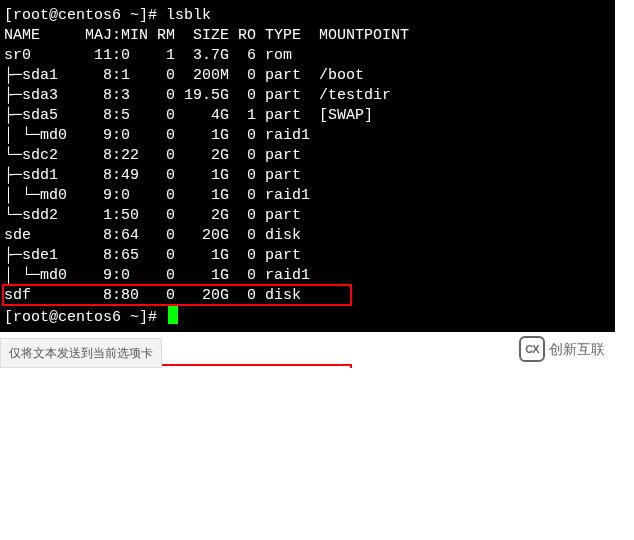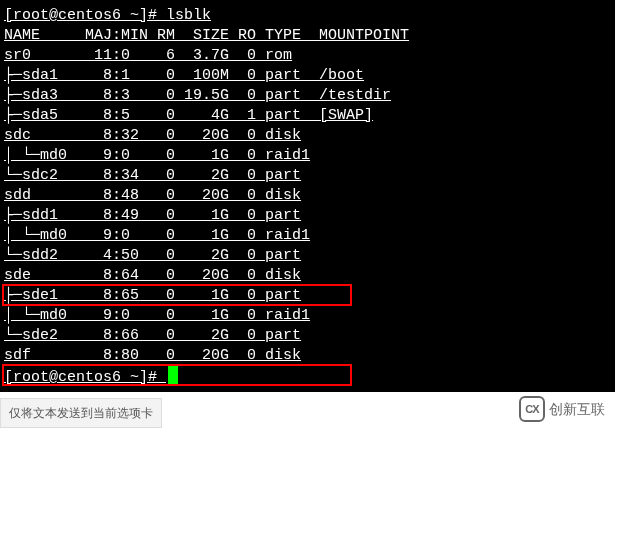--- a/index.html
+++ b/index.html
@@ -9,21 +9,20 @@
       font-size: 15px;
       line-height: 20px;
       width: 634px;
     }
     .terminal {
       background: #000000;
       color: #ffffff;
       padding: 6px 4px 6px 4px;
       width: 615px;
       position: relative;
-      text-decoration: underline;
     }
     .row {
       white-space: pre;
       height: 20px;
       position: relative;
     }
     .prompt-line .user { color: #ffffff; }
     .prompt-line .cmd  { color: #ffffff; }
     .cursor {
       display: inline-block;
@@ -79,35 +78,32 @@
       letter-spacing: -1px;
     }
   </style>
 </head>
 <body>
 
 <div class="terminal">
   <div class="row prompt-line"><span class="user">[root@centos6 ~]# </span><span class="cmd">lsblk</span></div>
   <div class="row">NAME     MAJ:MIN RM  SIZE RO TYPE  MOUNTPOINT</div>
   <div id="rows-container">
-      <div class="row" id="row-0">sr0       11:0    6  3.7G  0 rom</div>
-      <div class="row" id="row-2">├─sda1     8:1    0  100M  0 part  /boot</div>
+      <div class="row" id="row-0">sr0       11:0    1  3.7G  6 rom</div>
+      <div class="row" id="row-2">├─sda1     8:1    0  200M  0 part  /boot</div>
       <div class="row" id="row-4">├─sda3     8:3    0 19.5G  0 part  /testdir</div>
       <div class="row" id="row-6">├─sda5     8:5    0    4G  1 part  [SWAP]</div>
-      <div class="row" id="row-9">sdc        8:32   0   20G  0 disk</div>
       <div class="row" id="row-11">│ └─md0    9:0    0    1G  0 raid1</div>
-      <div class="row" id="row-12">└─sdc2     8:34   0    2G  0 part</div>
-      <div class="row" id="row-13">sdd        8:48   0   20G  0 disk</div>
+      <div class="row" id="row-12">└─sdc2     8:22   0    2G  0 part</div>
       <div class="row" id="row-14">├─sdd1     8:49   0    1G  0 part</div>
       <div class="row" id="row-15">│ └─md0    9:0    0    1G  0 raid1</div>
-      <div class="row" id="row-16">└─sdd2     4:50   0    2G  0 part</div>
+      <div class="row" id="row-16">└─sdd2     1:50   0    2G  0 part</div>
       <div class="row" id="row-17">sde        8:64   0   20G  0 disk</div>
       <div class="row" id="row-18">├─sde1     8:65   0    1G  0 part</div>
       <div class="row" id="row-19">│ └─md0    9:0    0    1G  0 raid1</div>
-      <div class="row" id="row-20">└─sde2     8:66   0    2G  0 part</div>
       <div class="row" id="row-21">sdf        8:80   0   20G  0 disk</div>
     </div>
   <div class="row prompt-line"><span class="user">[root@centos6 ~]# </span><span class="cursor"></span></div>
   <div id="highlights-container">
       <div class="hl-box" style="left: 2px; top: 284px; width: 350px; height: 22px;"></div>
       <div class="hl-box" style="left: 2px; top: 364px; width: 350px; height: 22px;"></div>
       <div class="hl-box" style="left: 2px; top: 444px; width: 350px; height: 22px;"></div>
     </div>
 </div>
 

